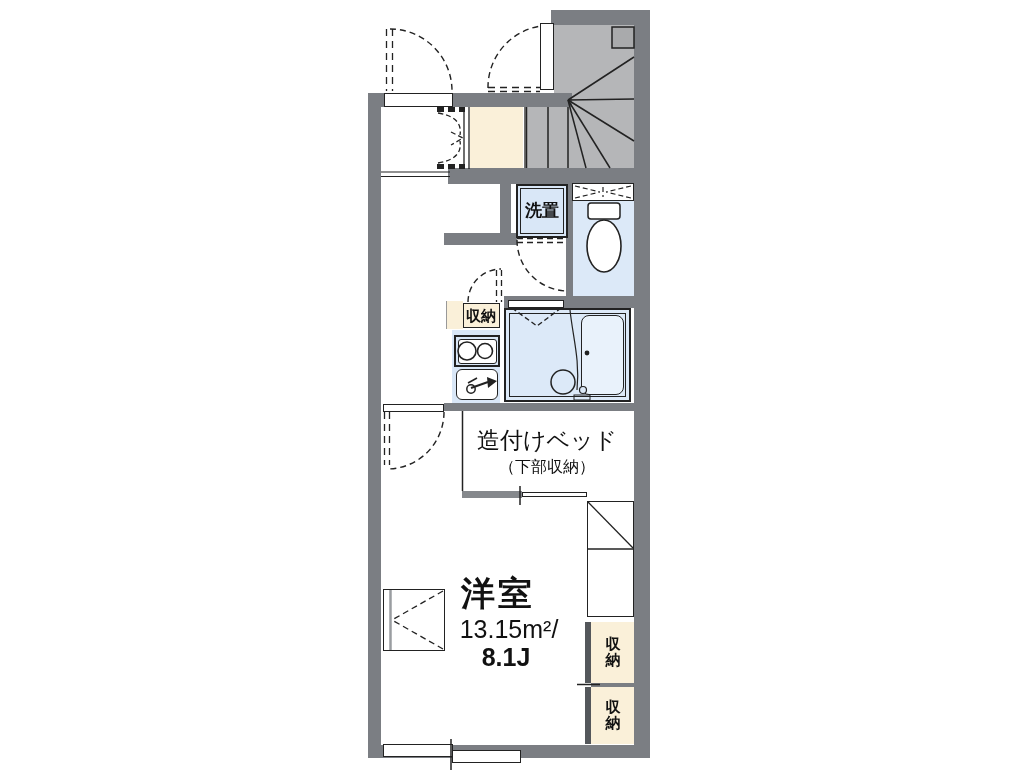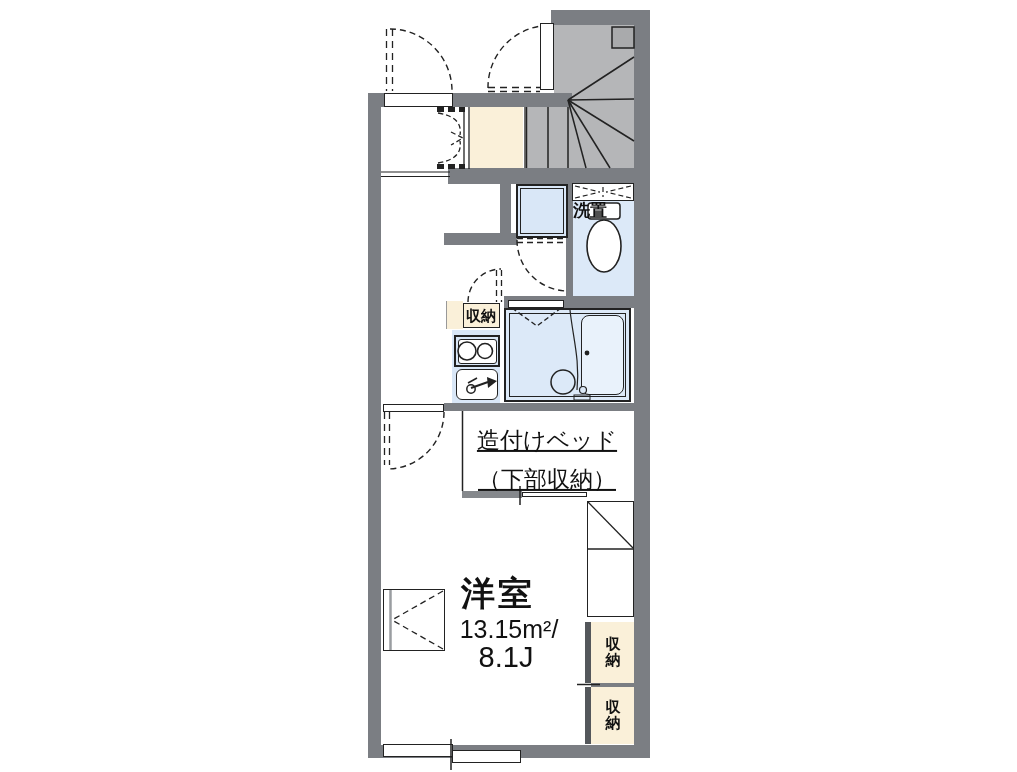--- a/index.html
+++ b/index.html
@@ -187,21 +187,21 @@
 
     <g stroke="#222" stroke-width="1.5" fill="none">
       <path d="M520,486V505"></path>
       <path d="M451,739V770"></path>
       <path d="M577,684.5H600"></path>
     </g>
   </svg>
 
   <div class="label" style="left:498px;top:594px;font-size:34px;font-weight:600;letter-spacing:3px;">洋室</div>
   <div class="label" style="left:509px;top:629px;font-size:25px;font-weight:500;">13.15m²/</div>
-  <div class="label" style="left:506px;top:657px;font-size:29px;font-weight:400;">8.1J</div>
-  <div class="label" style="left:547px;top:440px;font-size:23px;font-weight:500;text-decoration:underline;">造付けベッド</div>
-  <div class="label" style="left:547px;top:479px;font-size:23px;font-weight:500;text-decoration:underline;">（下部収納）</div>
-  <div class="label" style="left:542px;top:211px;font-size:17px;font-weight:600;margin-left:48px;">洗置</div>
+  <div class="label" style="left:506px;top:657px;font-size:25px;font-weight:700;">8.1J</div>
+  <div class="label" style="left:547px;top:440px;font-size:23px;font-weight:500;">造付けベッド</div>
+  <div class="label" style="left:547px;top:467px;font-size:16px;font-weight:500;">（下部収納）</div>
+  <div class="label" style="left:542px;top:211px;font-size:17px;font-weight:600;">洗置</div>
   <div class="label" style="left:481px;top:316px;font-size:15px;font-weight:600;">収納</div>
   <div class="label-v" style="left:604px;top:636px;width:18px;font-size:15px;font-weight:600;line-height:16px;">収納</div>
   <div class="label-v" style="left:604px;top:699px;width:18px;font-size:15px;font-weight:600;line-height:16px;">収納</div>
 
 </div>
 
 </body></html>

